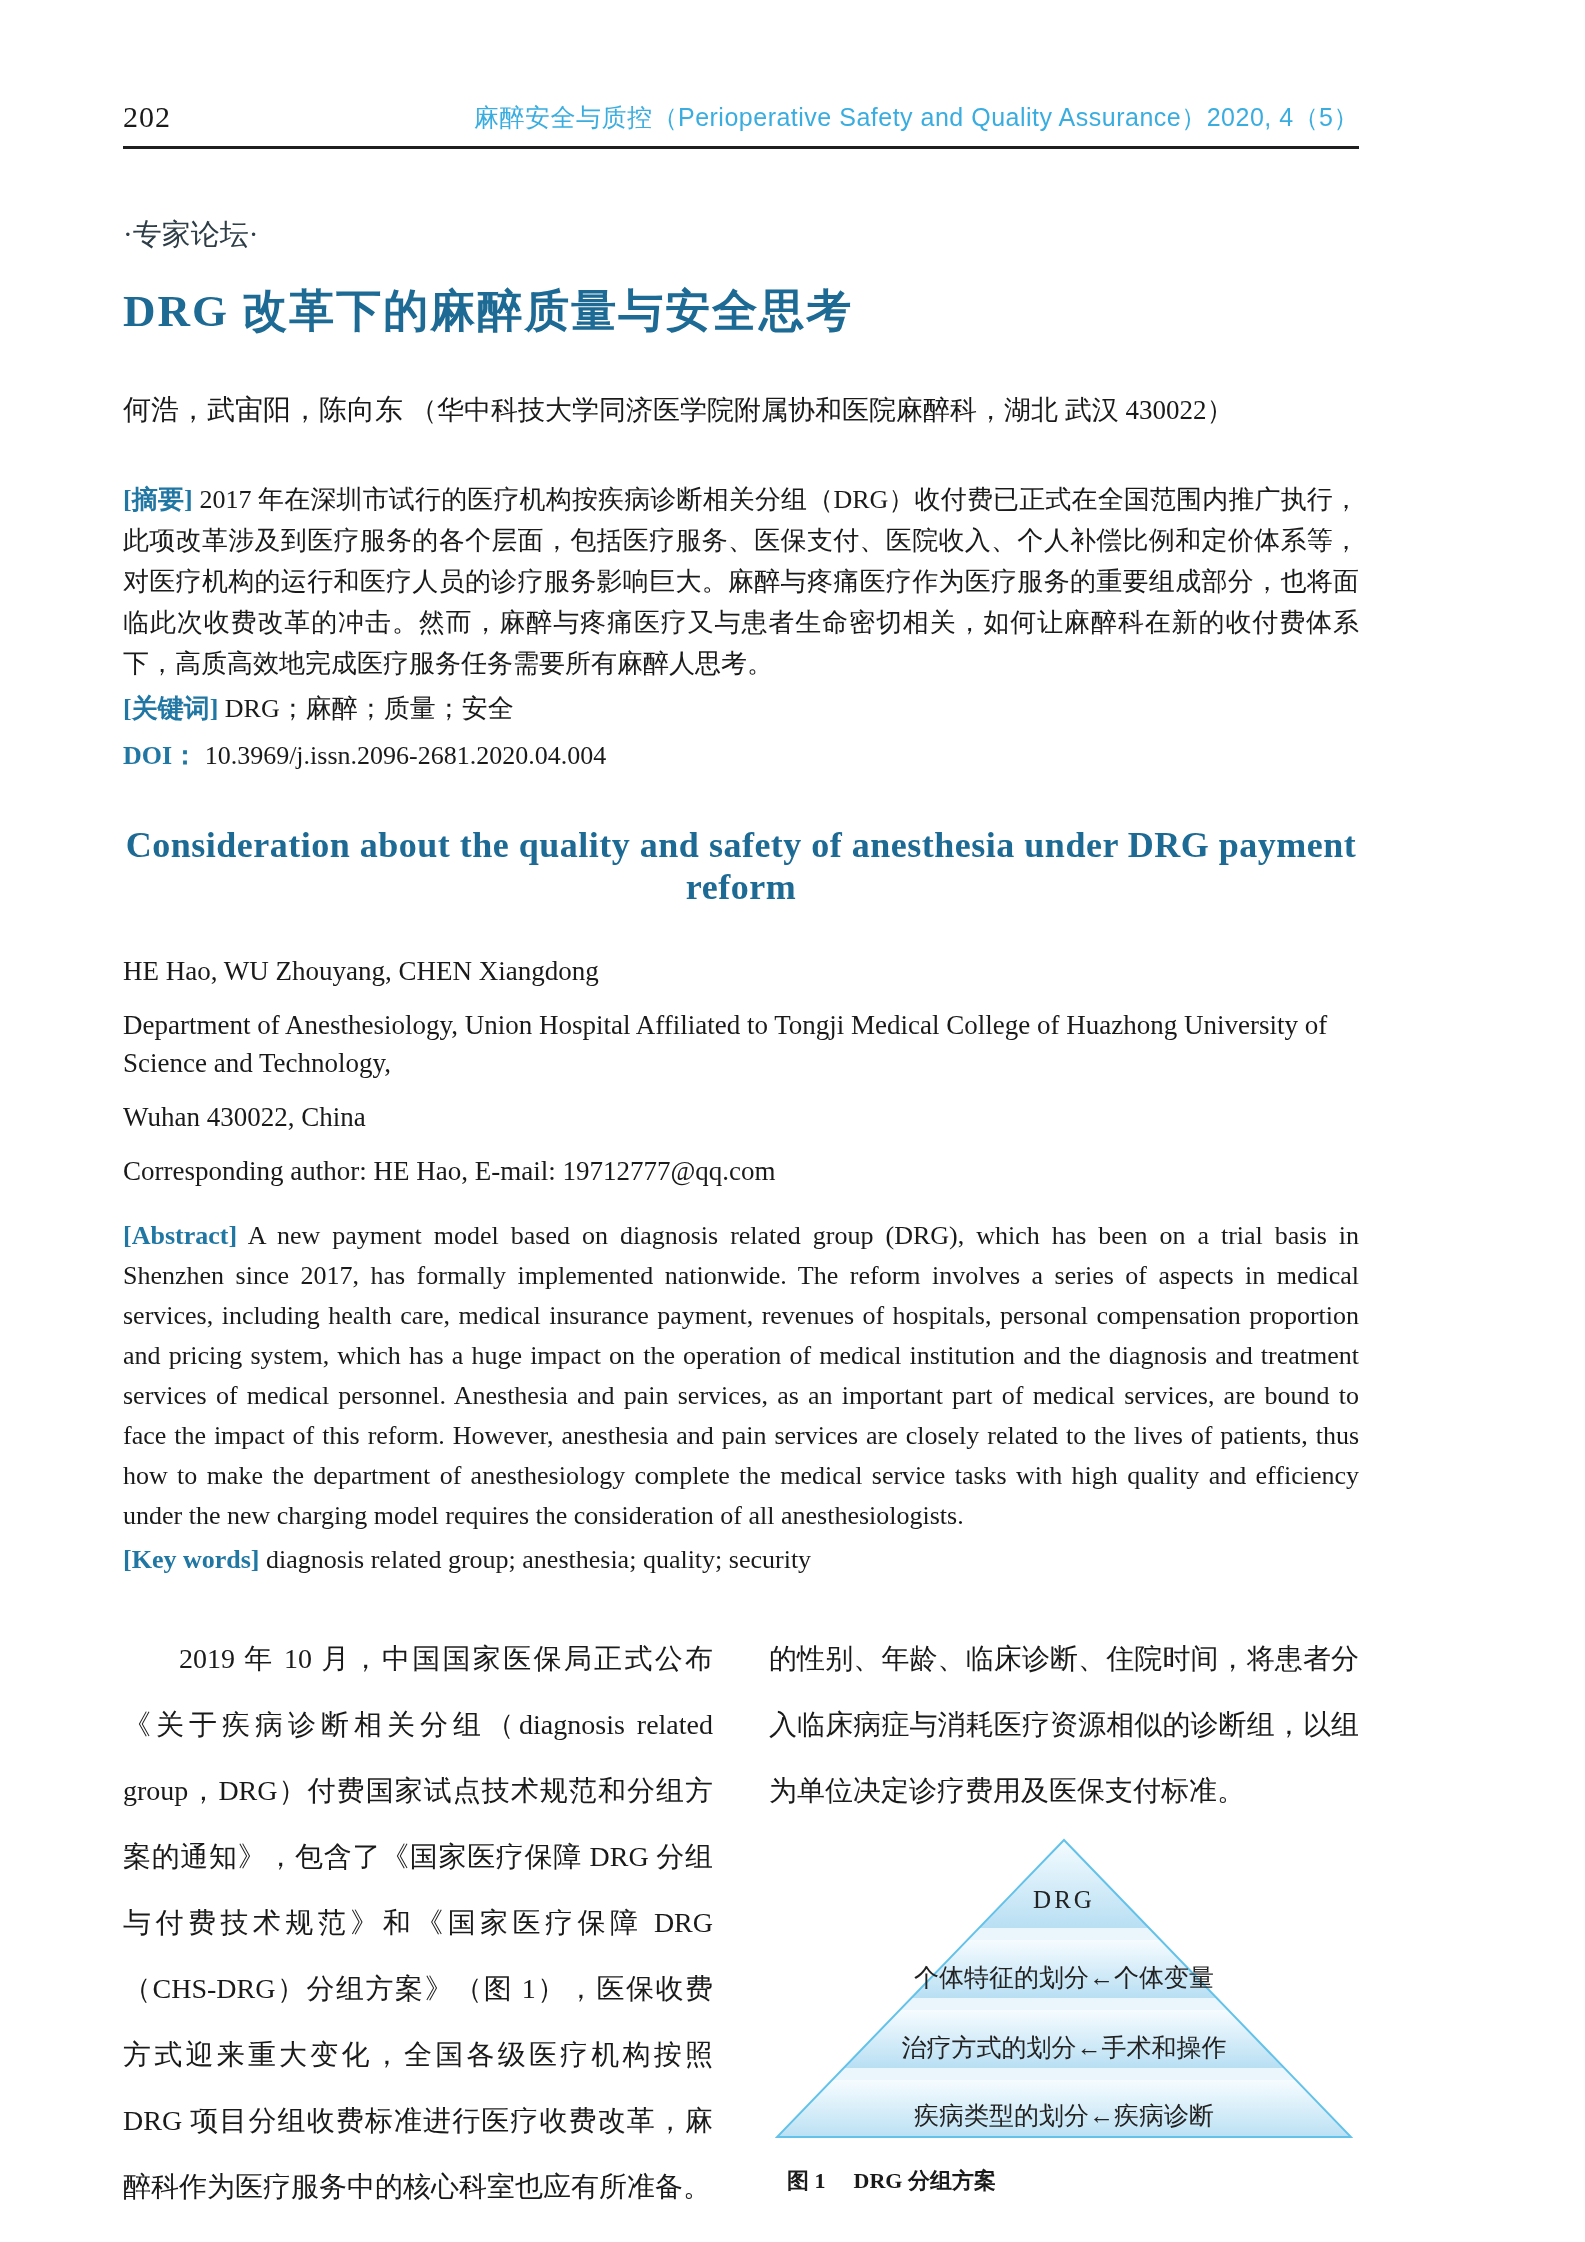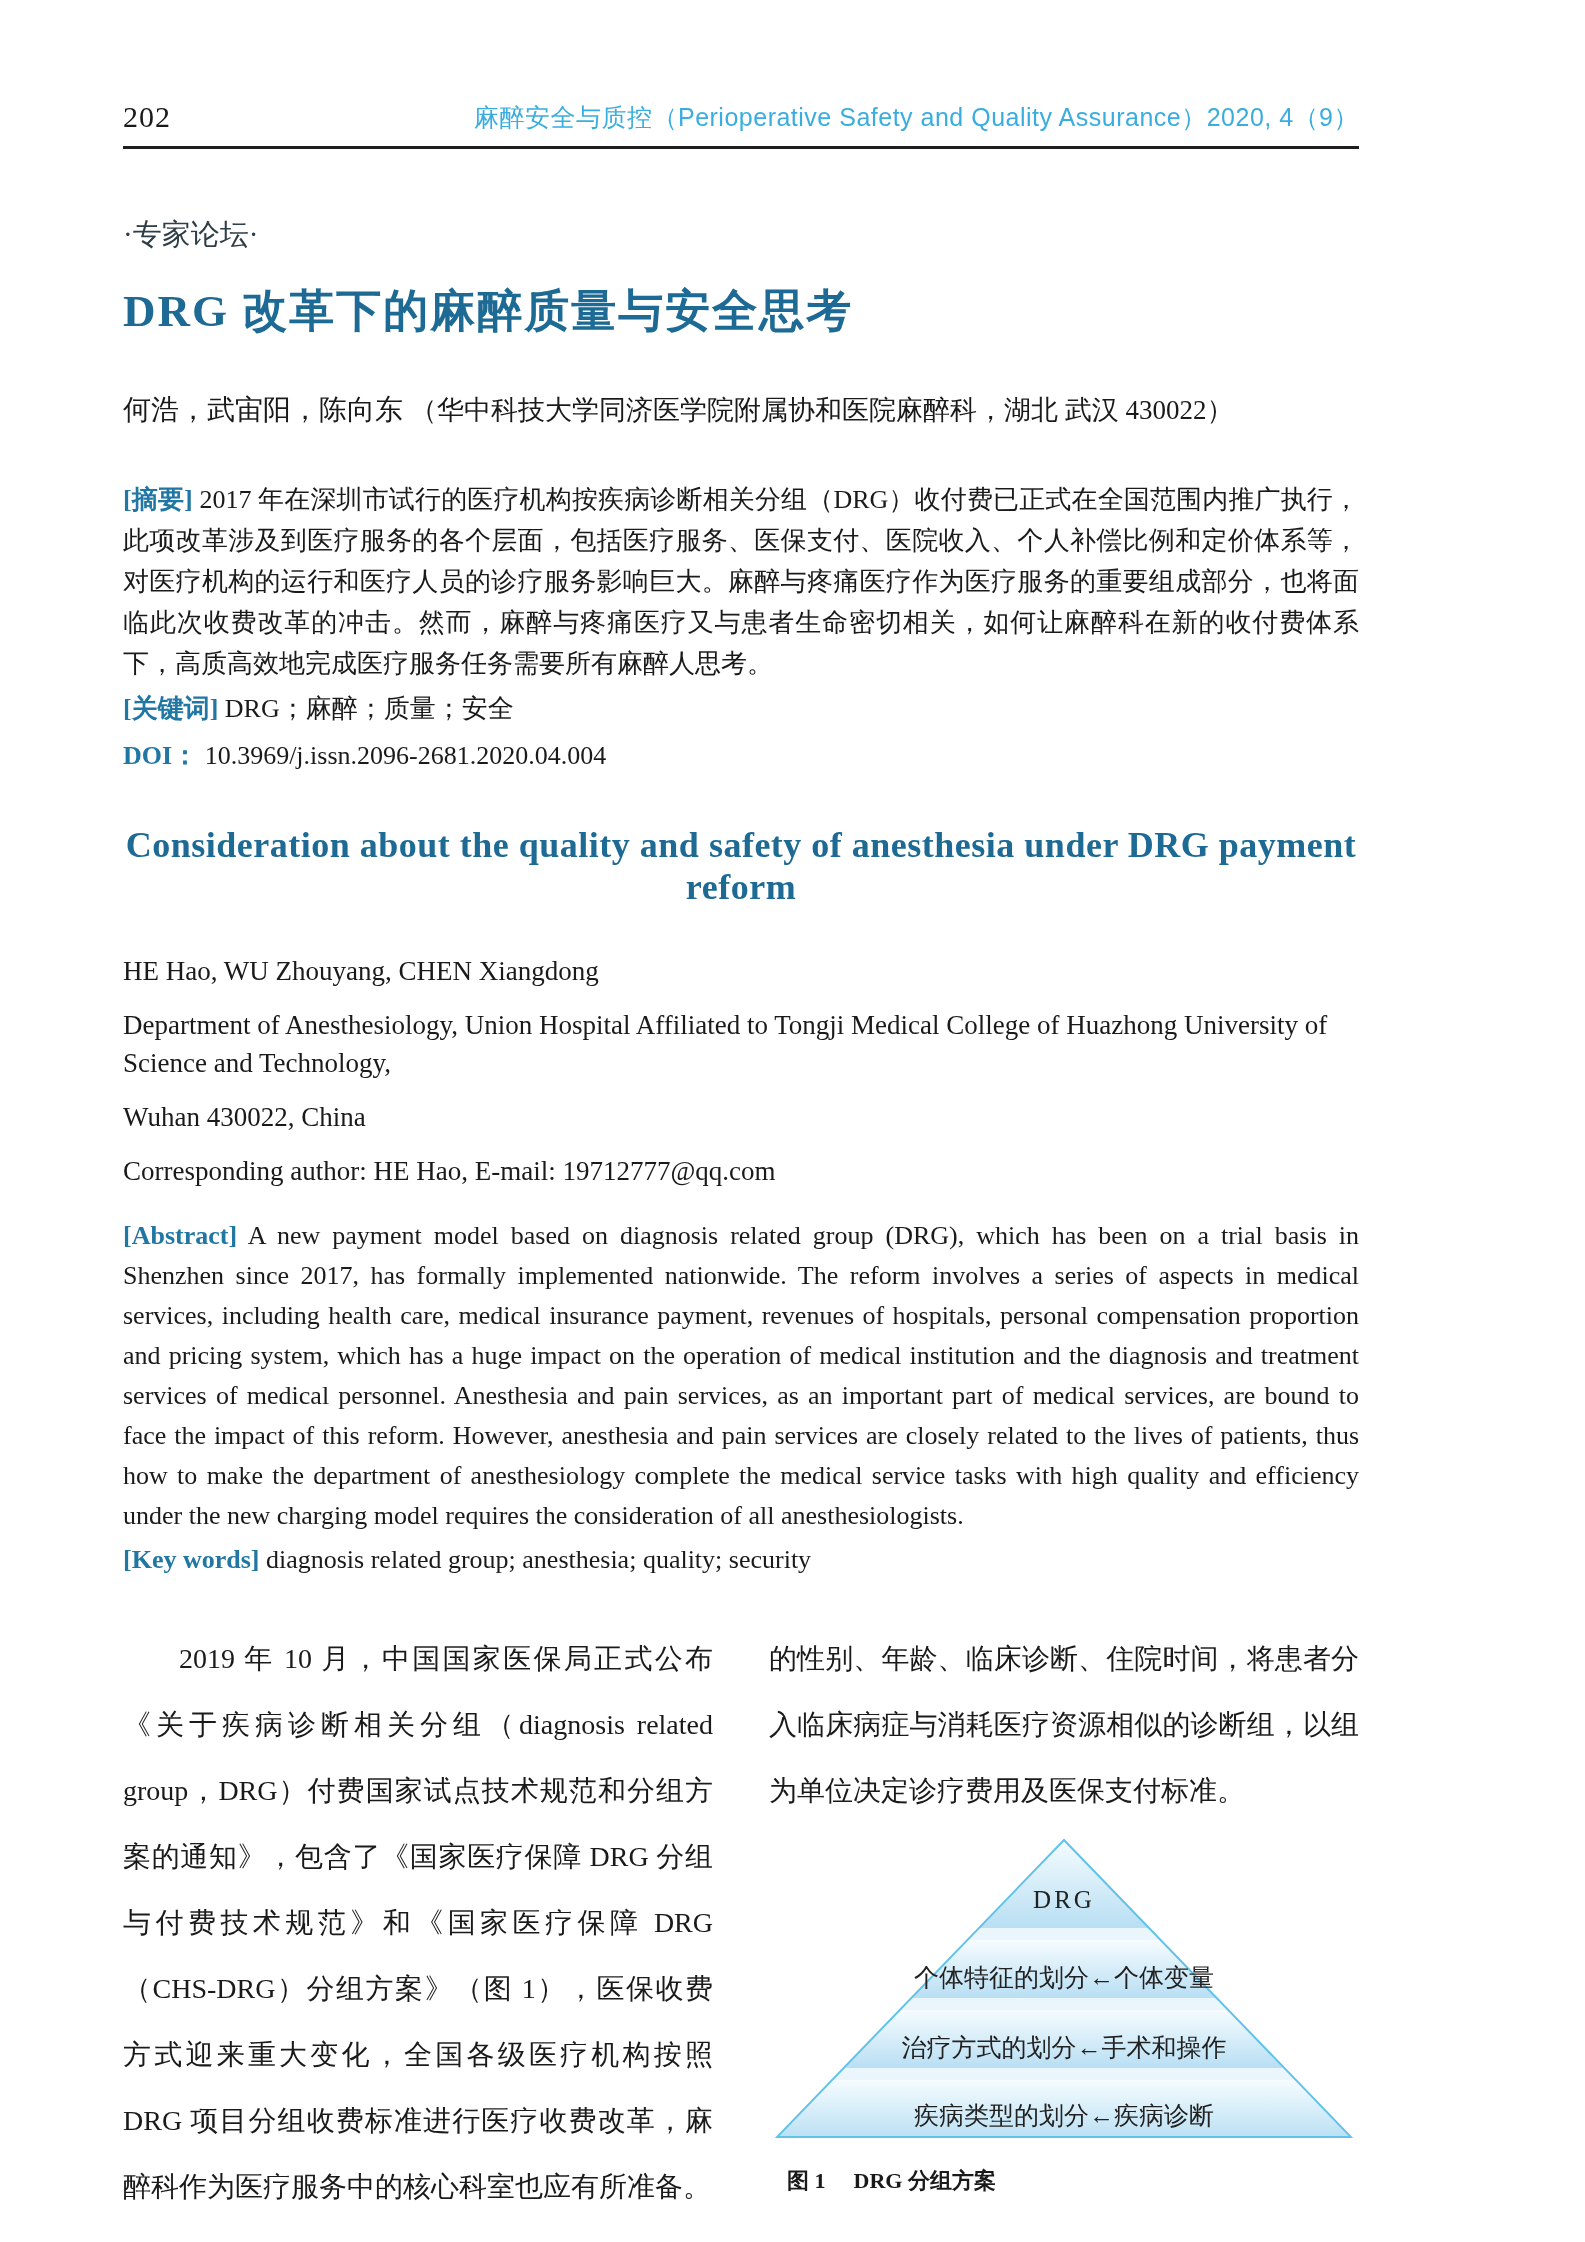--- a/index.html
+++ b/index.html
@@ -70,21 +70,21 @@
   .fig-caption { margin-top: 26px; padding-left: 18px; font-size: 22px; font-weight: bold; }
   .fig-caption .cap-label { margin-right: 28px; }
 </style>
 </head>
 <body>
 
 <div class="page">
 
   <div class="header">
     <span class="page-num">202</span>
-    <span class="journal-name">麻醉安全与质控（Perioperative Safety and Quality Assurance）2020, 4（9）</span>
+    <span class="journal-name">麻醉安全与质控（Perioperative Safety and Quality Assurance）2020, 4（5）</span>
   </div>
 
   <div class="section-marker">·专家论坛·</div>
 
   <div class="title-cn">DRG 改革下的麻醉质量与安全思考</div>
 
   <div class="authors-cn">
     <span>何浩，武宙阳，陈向东</span>
     <span class="affil">（华中科技大学同济医学院附属协和医院麻醉科，湖北 武汉 430022）</span>
   </div>

